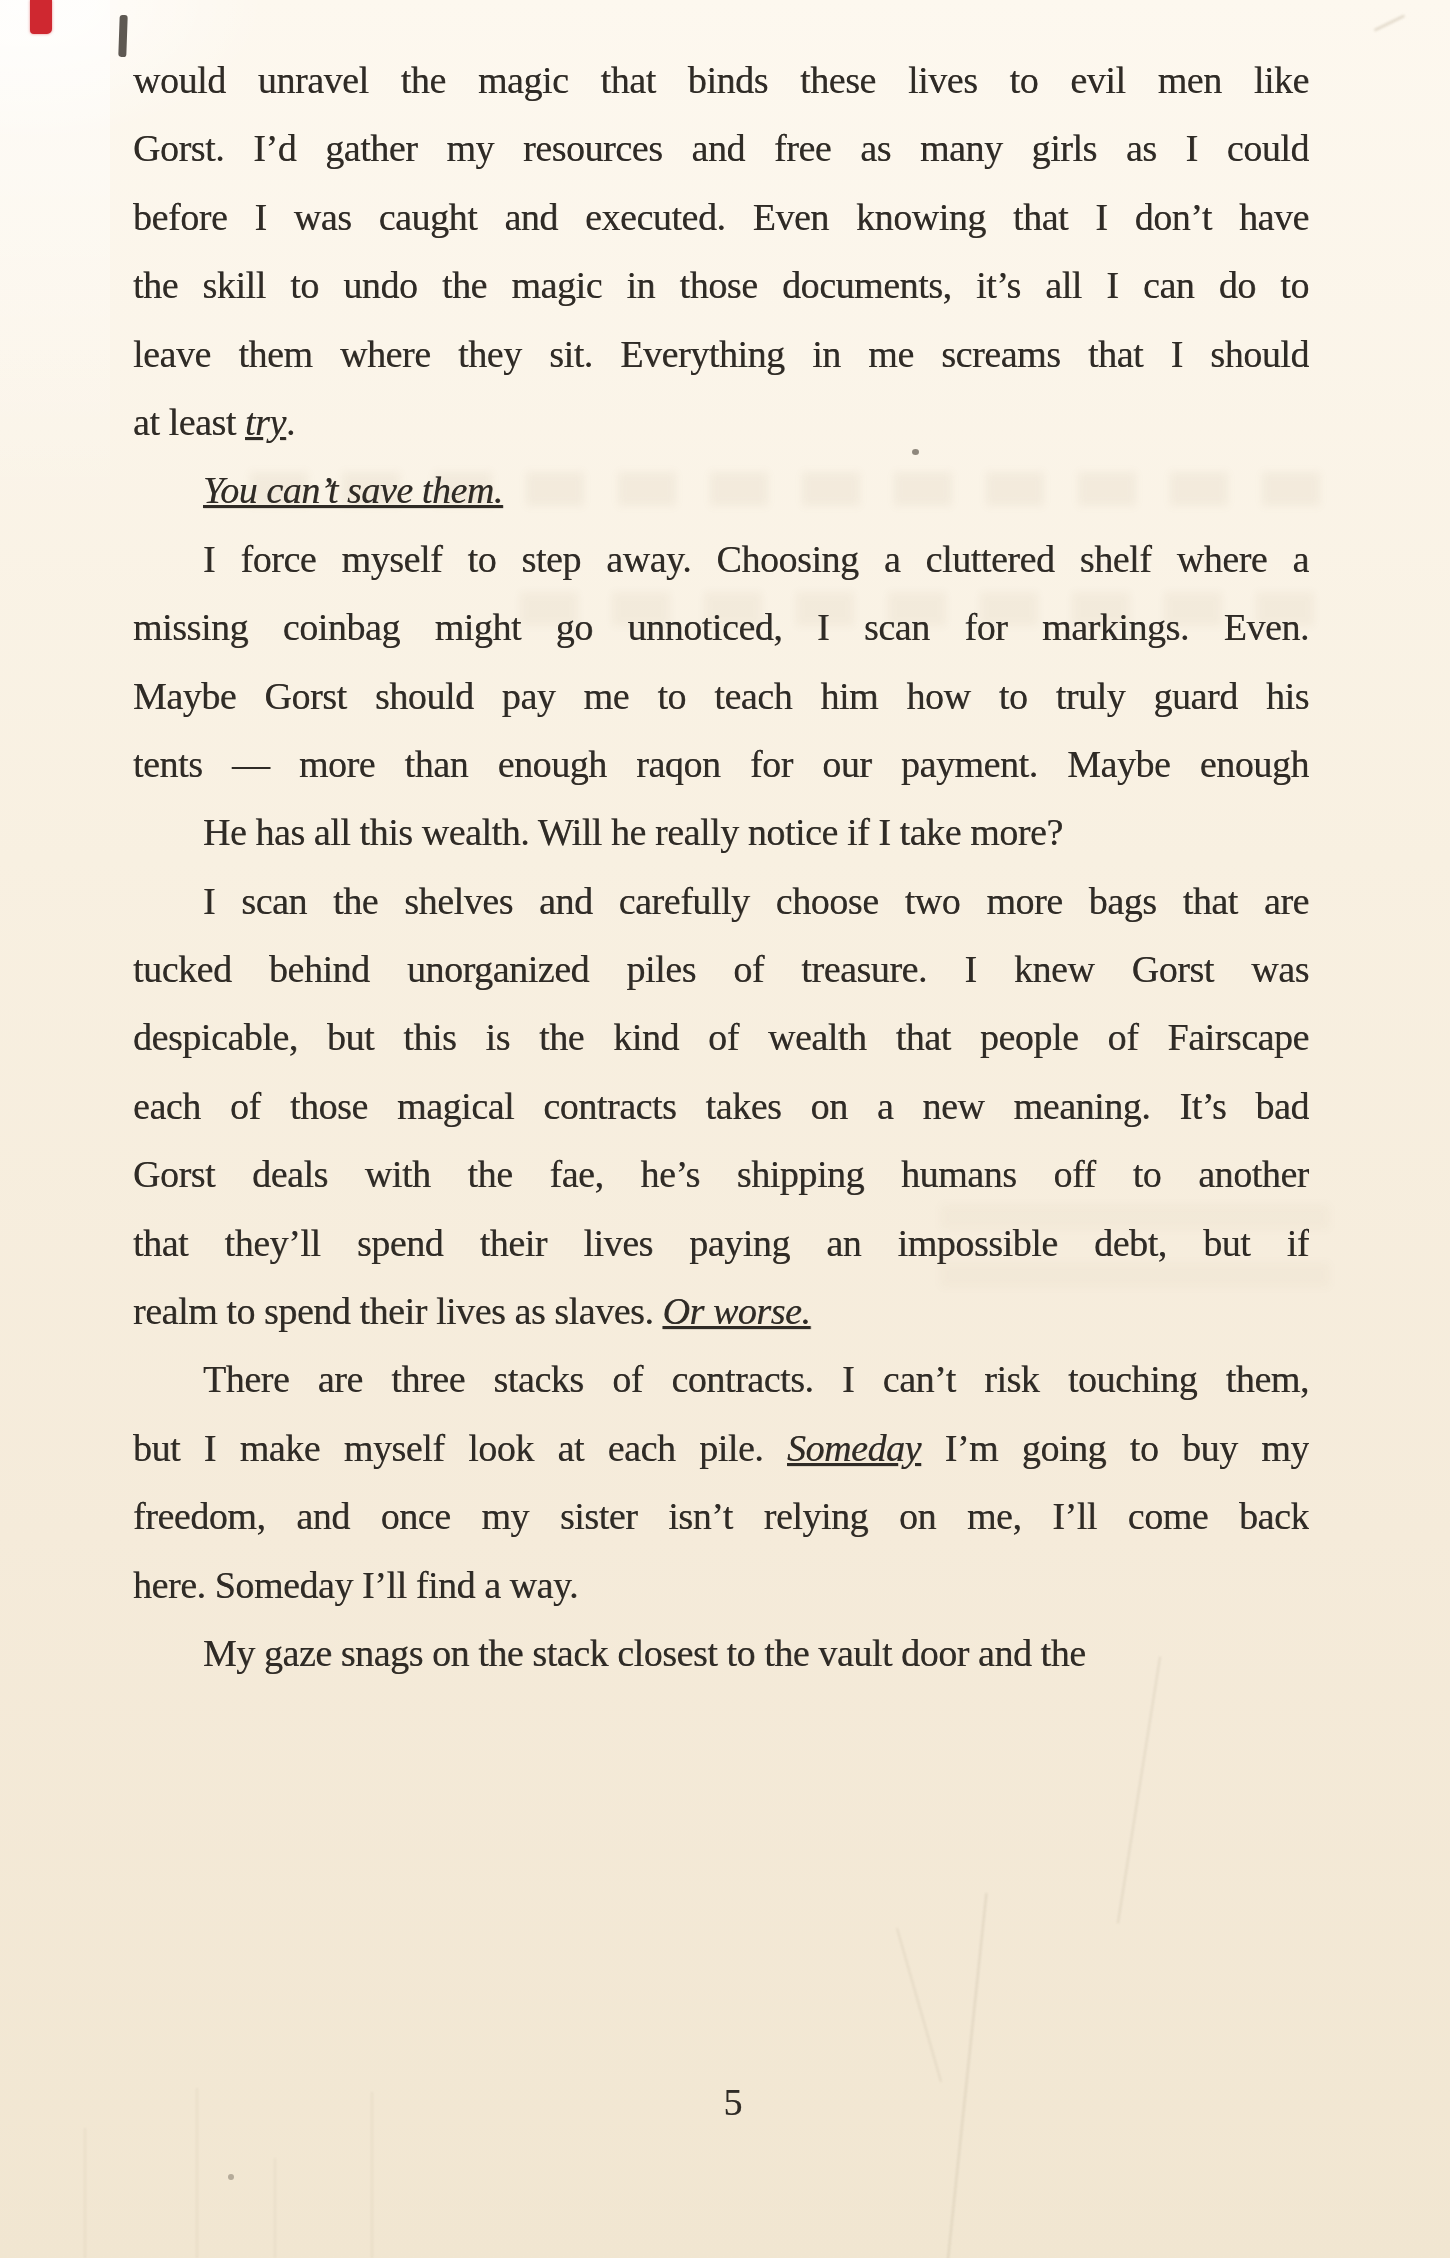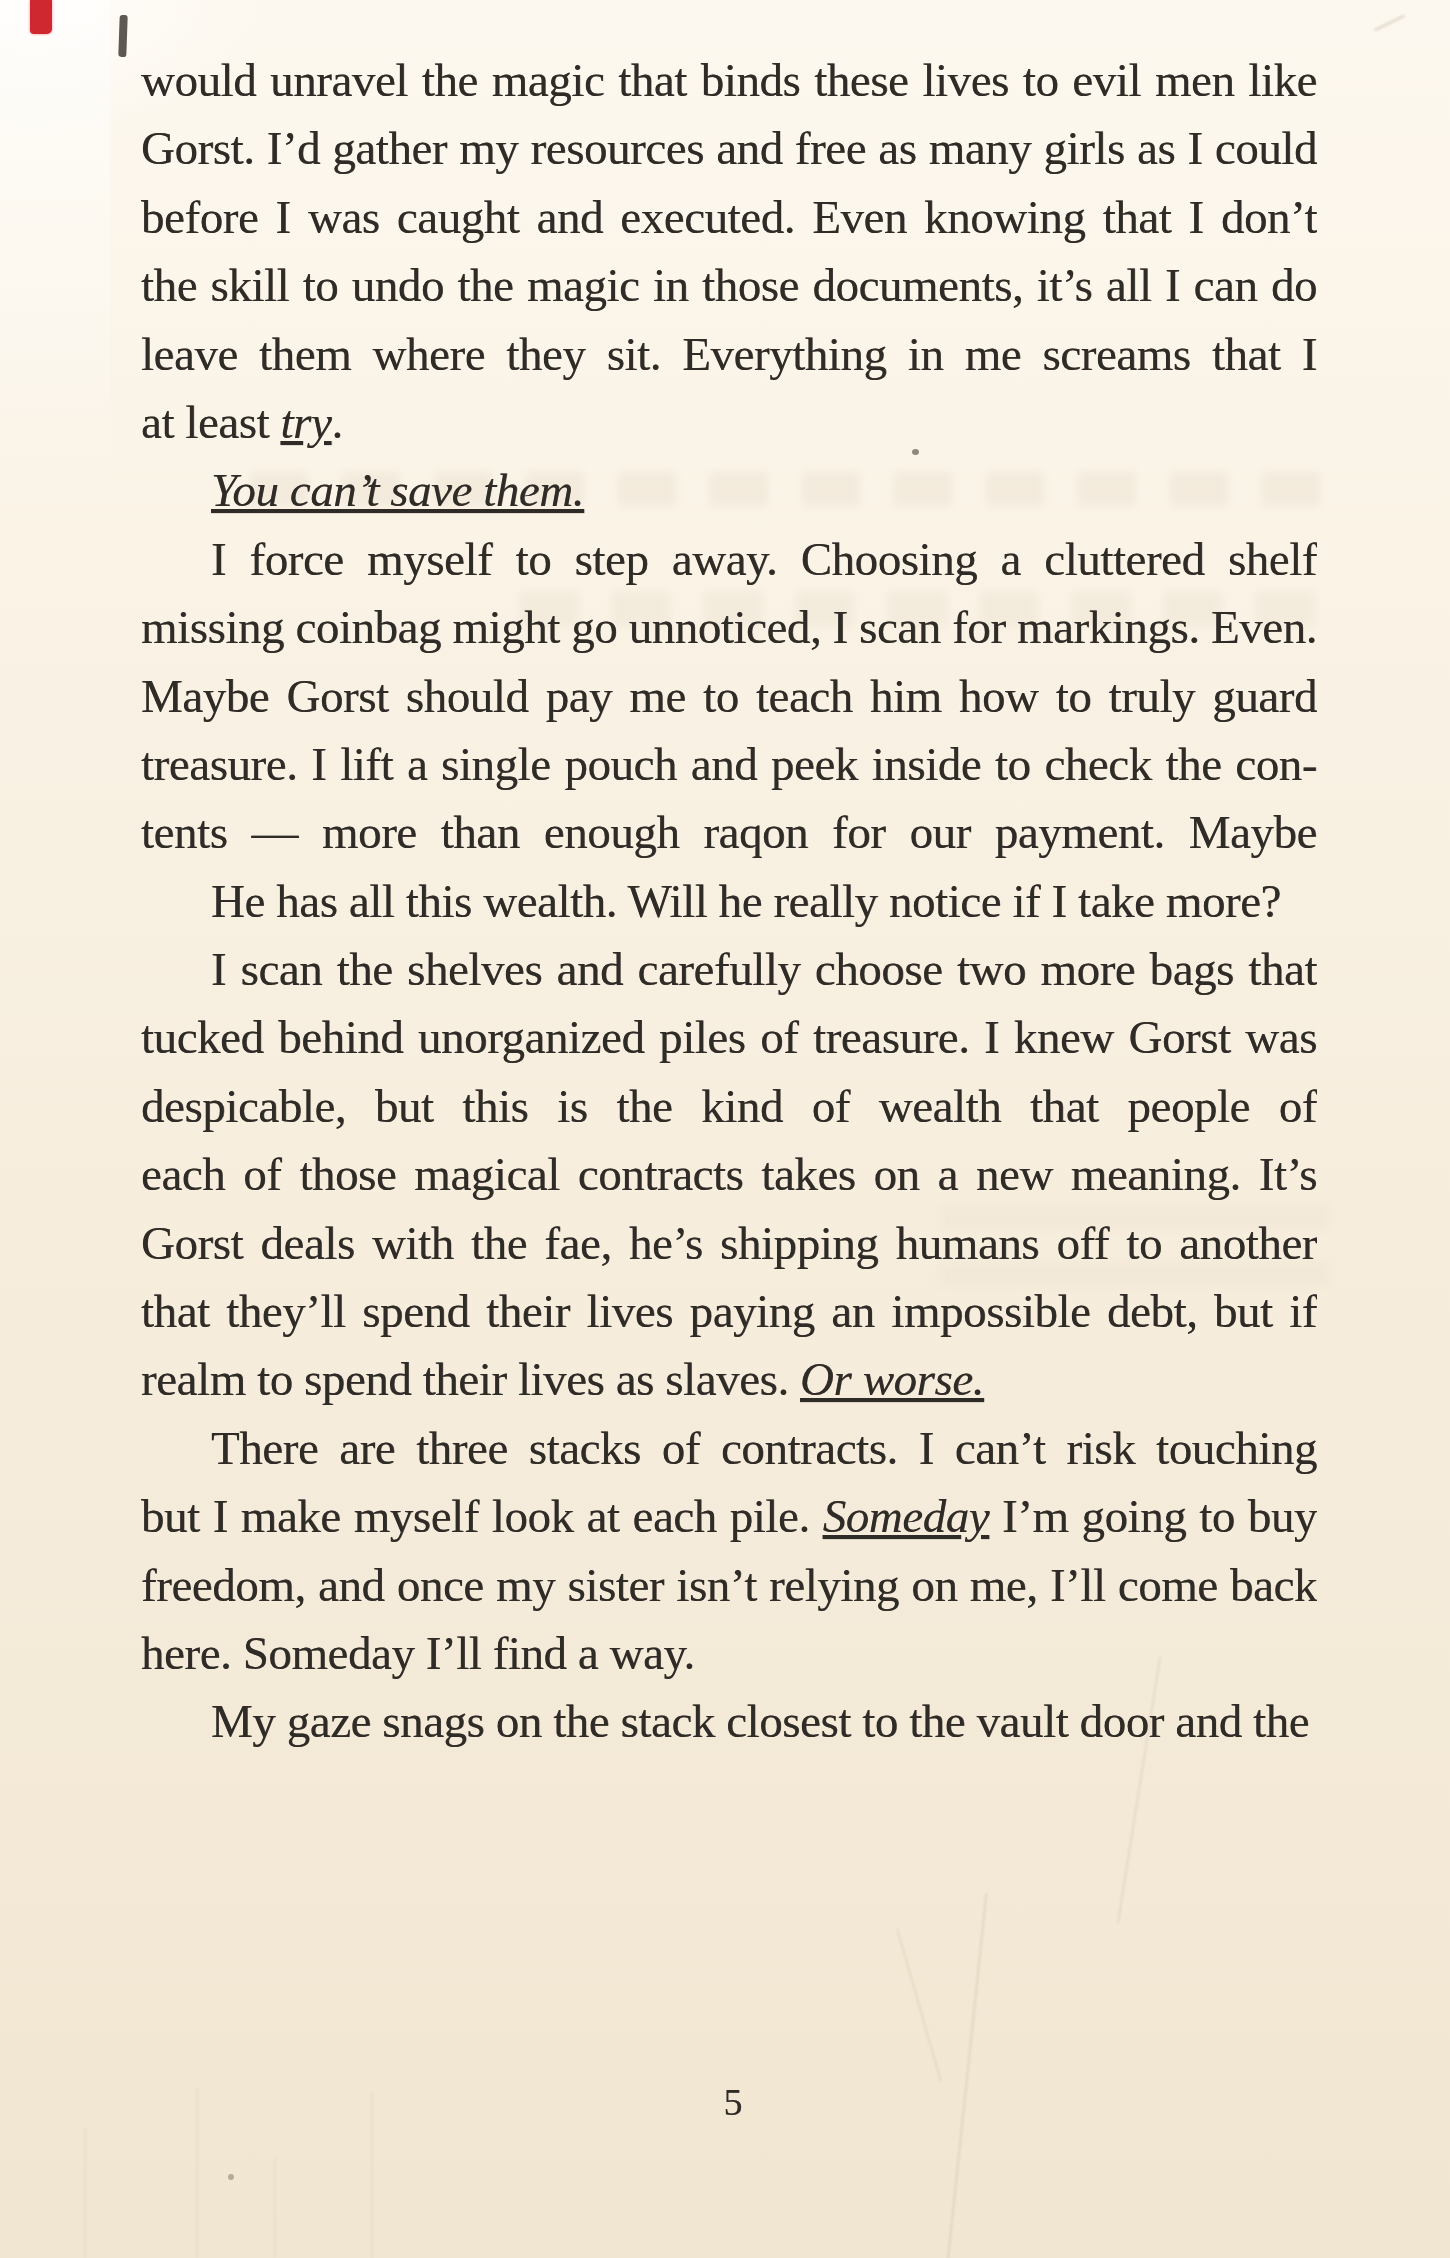--- a/index.html
+++ b/index.html
@@ -59,23 +59,23 @@
   .crease{position:absolute;background:rgba(115,96,66,.16);filter:blur(1px);pointer-events:none;}
   .c0{left:1138px;top:1655px;width:2px;height:270px;transform:rotate(9deg);opacity:.7;}
   .c1{left:966px;top:1892px;width:2px;height:372px;transform:rotate(6deg);opacity:.8;}
   .c2{left:918px;top:1925px;width:2px;height:160px;transform:rotate(-16deg);opacity:.6;}
   .c3{left:84px;top:2128px;width:2px;height:130px;opacity:.45;}
   .c4{left:196px;top:2088px;width:2px;height:170px;opacity:.45;}
   .c5{left:274px;top:2158px;width:2px;height:100px;opacity:.4;}
   .c6{left:371px;top:2092px;width:2px;height:166px;opacity:.45;}
   
   .textblock{
-    position:absolute;left:141px;top:46px;width:1176px;
+    position:absolute;left:133px;top:46px;width:1176px;
     color:var(--ink);
-    font-size:47px;letter-spacing:-0.45px;
+    font-size:38px;letter-spacing:-0.45px;
     text-shadow:0.35px 0.2px 0 rgba(47,43,38,.65);
   }
   .line{
     height:68.4px;line-height:68.4px;overflow:hidden;
     text-align:left;white-space:normal;
   }
   .line.j{text-align:justify;text-align-last:justify;}
   .line.ind{text-indent:70px;}
   .it{font-style:italic;text-decoration:underline;}
   .page-number{
@@ -109,21 +109,20 @@
       <div class="line j"><span>would unravel the magic that binds these lives to evil men like</span></div>
       <div class="line j"><span>Gorst. I’d gather my resources and free as many girls as I could</span></div>
       <div class="line j"><span>before I was caught and executed. Even knowing that I don’t have</span></div>
       <div class="line j"><span>the skill to undo the magic in those documents, it’s all I can do to</span></div>
       <div class="line j"><span>leave them where they sit. Everything in me screams that I should</span></div>
       <div class="line"><span>at least </span><span class="it">try</span><span>.</span></div>
       <div class="line ind"><span class="it">You can’t save them.</span></div>
       <div class="line j ind"><span>I force myself to step away. Choosing a cluttered shelf where a</span></div>
       <div class="line j"><span>missing coinbag might go unnoticed, I scan for markings. Even.</span></div>
       <div class="line j"><span>Maybe Gorst should pay me to teach him how to truly guard his</span></div>
-      <div class="line j"><span>treasure. I lift a single pouch and peek inside to check the con-</span></div>
       <div class="line j"><span>tents — more than enough raqon for our payment. Maybe enough</span></div>
       <div class="line ind"><span>He has all this wealth. Will he really notice if I take more?</span></div>
       <div class="line j ind"><span>I scan the shelves and carefully choose two more bags that are</span></div>
       <div class="line j"><span>tucked behind unorganized piles of treasure. I knew Gorst was</span></div>
       <div class="line j"><span>despicable, but this is the kind of wealth that people of Fairscape</span></div>
       <div class="line j"><span>each of those magical contracts takes on a new meaning. It’s bad</span></div>
       <div class="line j"><span>Gorst deals with the fae, he’s shipping humans off to another</span></div>
       <div class="line j"><span>that they’ll spend their lives paying an impossible debt, but if</span></div>
       <div class="line"><span>realm to spend their lives as slaves. </span><span class="it">Or worse.</span></div>
       <div class="line j ind"><span>There are three stacks of contracts. I can’t risk touching them,</span></div>

